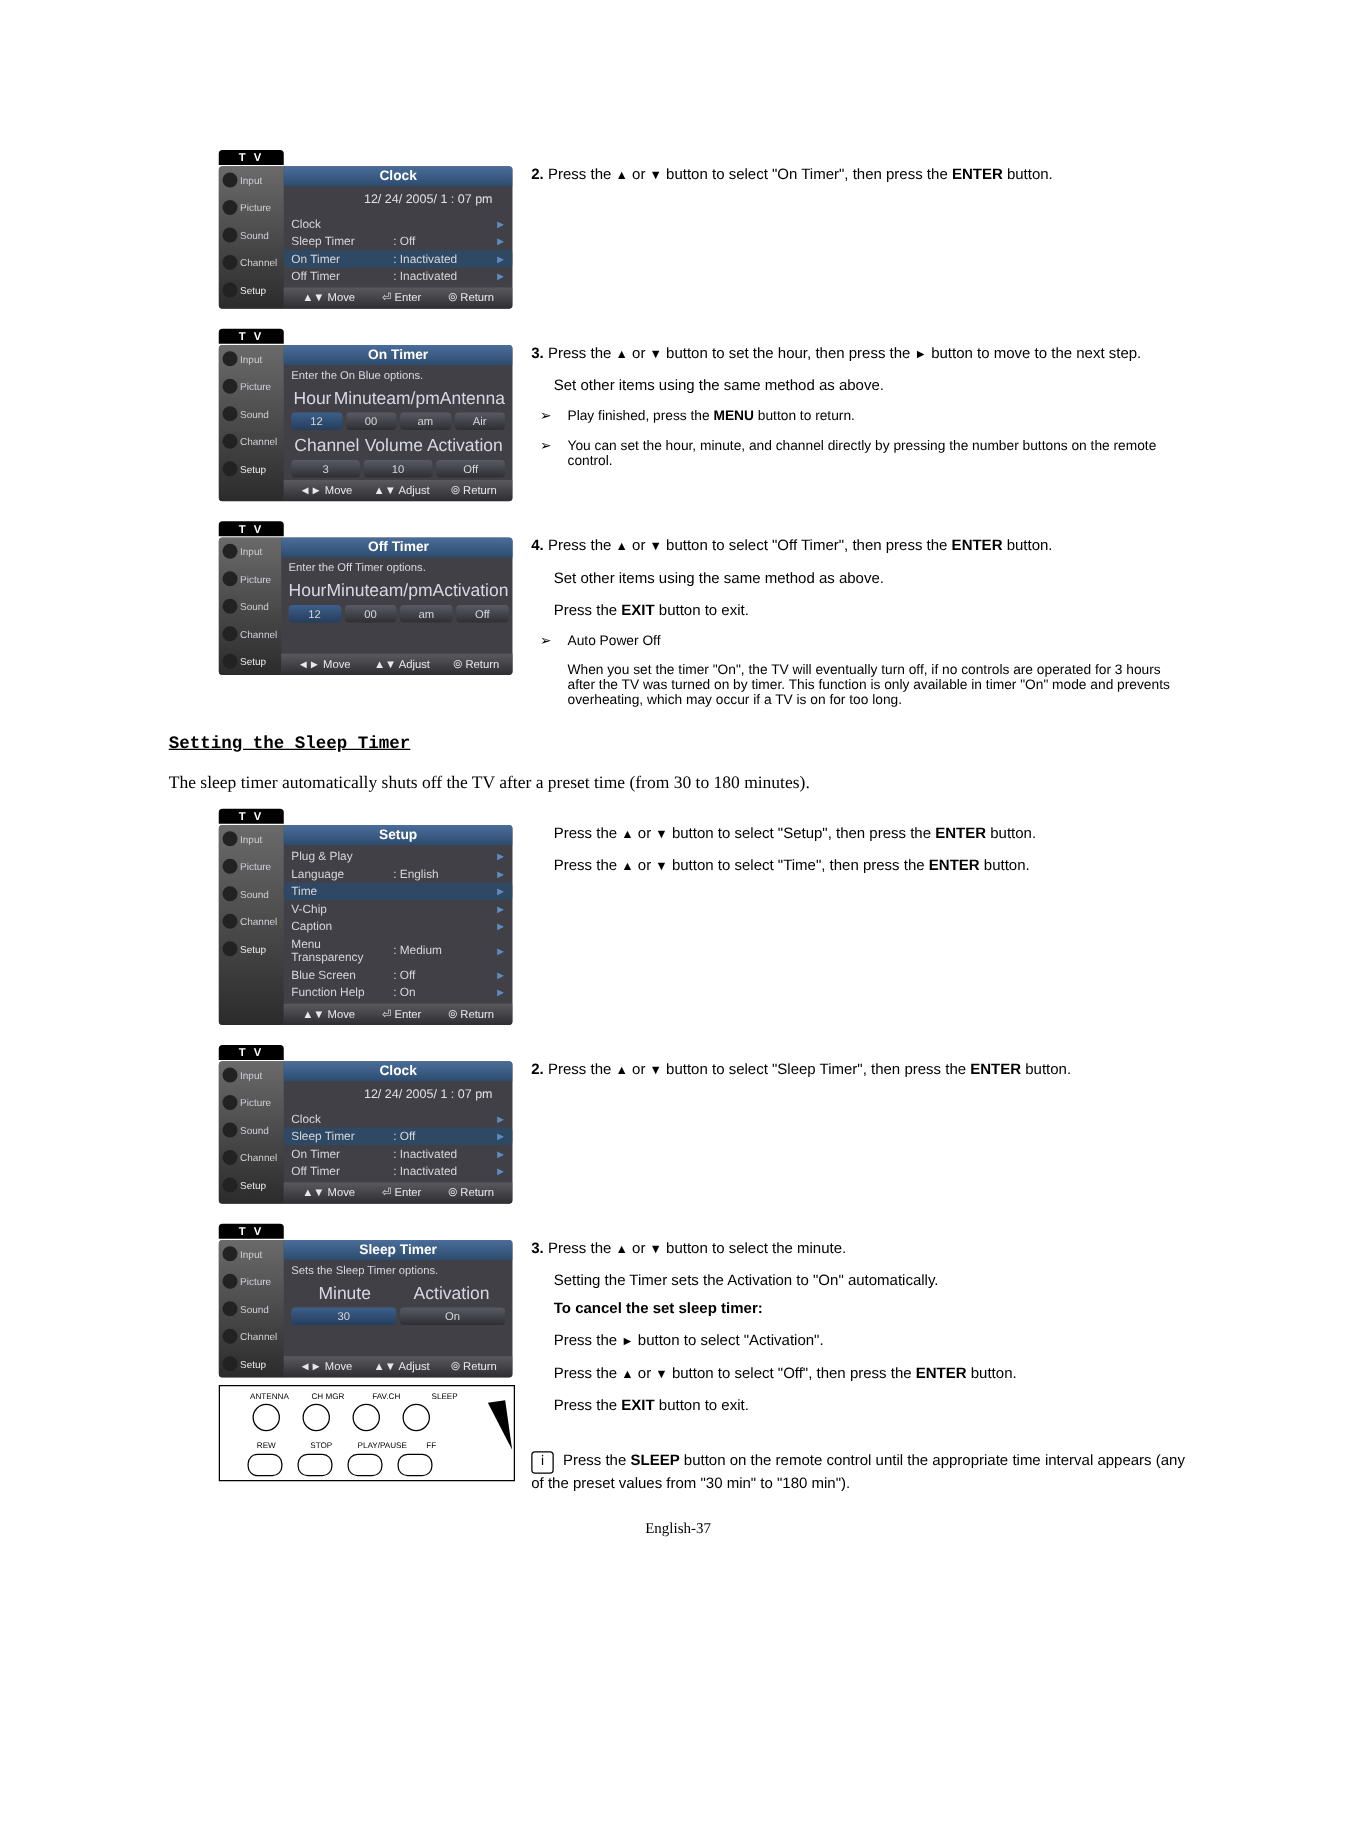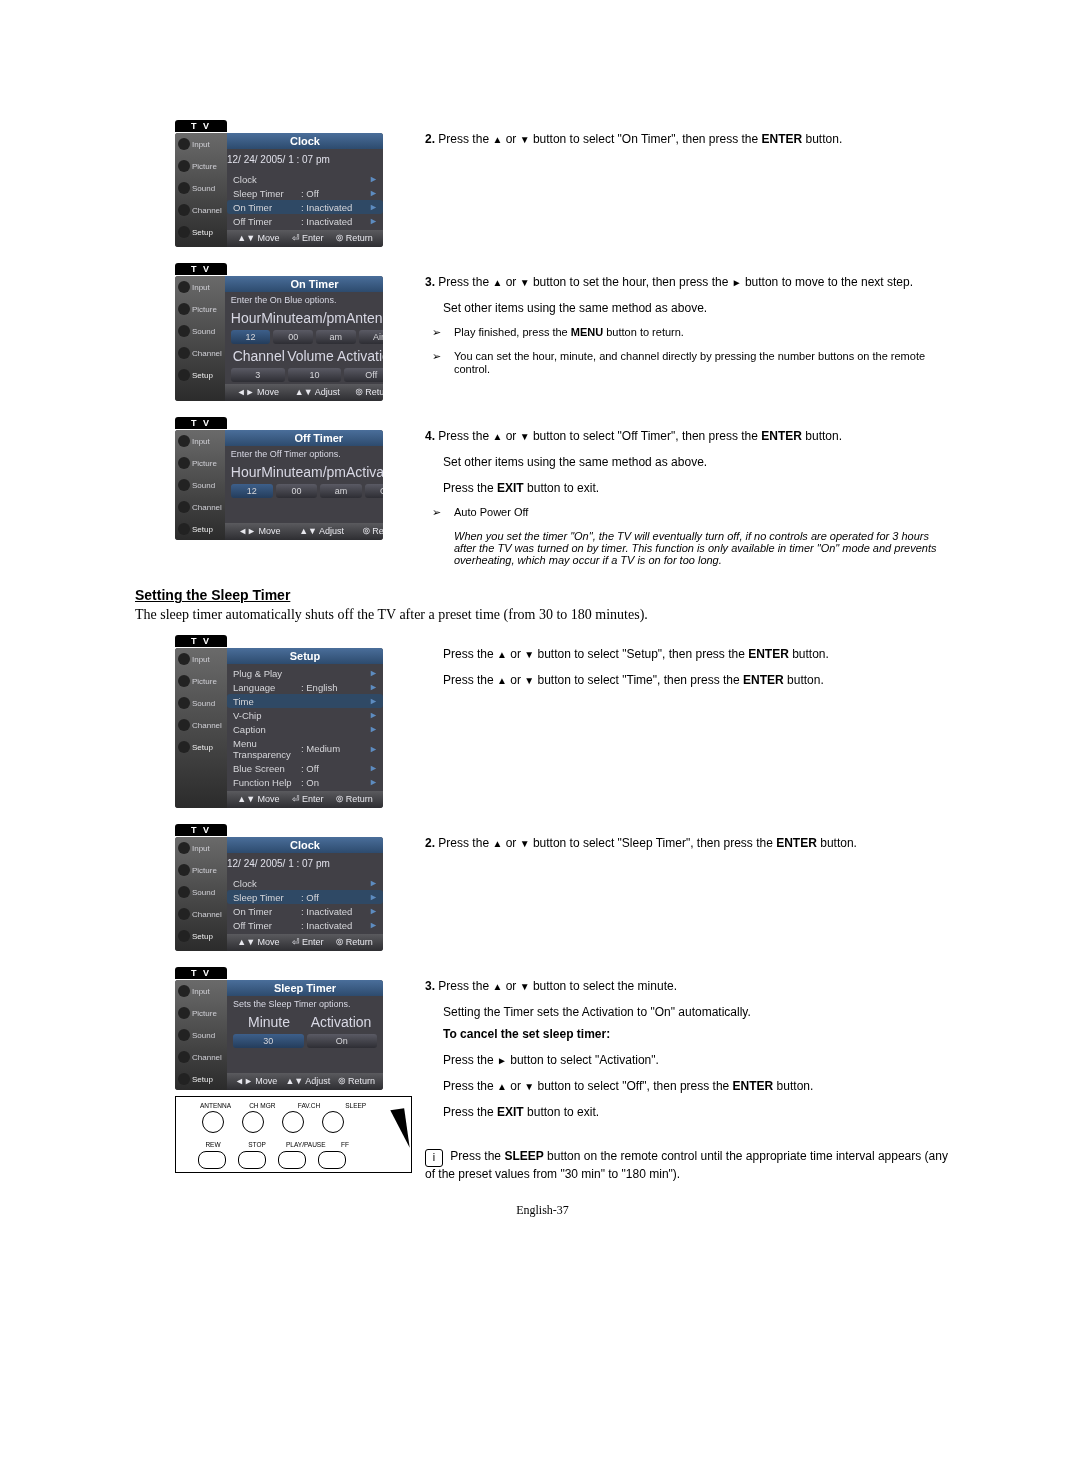--- a/index.html
+++ b/index.html
@@ -26,21 +26,21 @@
   .left-col {
     width: 240px;
     flex-shrink: 0;
     margin-left: 40px;
   }
   .right-col {
     flex: 1;
     padding-left: 10px;
   }
   .osd {
-    width: 208px;
+    width: 235px;
     background: #414046;
     border-radius: 3px;
     margin-bottom: 6px;
     font-size: 9.5px;
     color: #d6d6da;
     overflow: hidden;
   }
   .osd-tv-label {
     width: 52px;
     background: #000;
@@ -82,23 +82,23 @@
   }
   .osd-title {
     background: linear-gradient(to bottom,#4a6e9a,#2d4b6e);
     color: #fff;
     font-size: 11px;
     font-weight: bold;
     text-align: center;
     padding: 2px 0;
   }
   .osd-dt {
-    text-align: left;
+    text-align: right;
     color: #e0e0ea;
-    padding: 5px 0;
+    padding: 5px 16px;
     font-size: 10px;
   }
   .osd-help {
     color: #d8d8e4;
     padding: 3px 6px;
     font-size: 9px;
   }
   .osd-list {
     padding: 2px 0;
   }
@@ -131,25 +131,25 @@
   }
   .osd-footer span { white-space:nowrap; }
 
   .step-num { font-weight:bold; }
   .step-line { margin-bottom:2px; }
   .sub-note { font-size:11px; margin-left:18px; text-indent:-11px; padding-left:11px; }
   .sub-note .chev { display:inline-block; width:11px; }
   .tri { font-size:10px; vertical-align:baseline; }
   .bold { font-weight:bold; }
   .section-heading {
-    font-family: Liberation Sans, sans-serif;
+    font-family: Liberation Mono, monospace;
     font-weight:bold;
     text-decoration:underline;
     font-size:14px;
-    margin-bottom:4px;
+    margin-bottom:16px;
   }
   .section-intro {
     font-family: "Times New Roman", serif;
     font-size:14px;
     margin-bottom:12px;
   }
   .page-num {
     font-family:"Times New Roman",serif;
     font-size:12px;
     text-align:center;
@@ -384,21 +384,21 @@
     </div>
   </div>
   <div class="right-col">
     <p class="step-line">
       <span class="step-num">4.</span>
       <span>Press the </span><span class="tri">▲</span> or <span class="tri">▼</span><span> button to select "Off Timer", then press the </span><span class="bold">ENTER</span><span> button.</span>
     </p>
     <p class="step-line" style="margin-left:18px;">Set other items using the same method as above.</p>
     <p class="step-line" style="margin-left:18px;"><span>Press the </span><span class="bold">EXIT</span><span> button to exit.</span></p>
     <p class="sub-note" style="font-size:11px;"><span class="chev">➢</span><span>Auto Power Off</span></p>
-    <p style="font-size:11px;margin-left:29px;font-style:italic;">When you set the timer "On", the TV will eventually turn off, if no controls are operated for 3 hours after the TV was turned on by timer. This function is only available in timer "On" mode and prevents overheating, which may occur if a TV is on for too long.</p>
+    <p style="font-size:11px;margin-left:29px;">When you set the timer "On", the TV will eventually turn off, if no controls are operated for 3 hours after the TV was turned on by timer. This function is only available in timer "On" mode and prevents overheating, which may occur if a TV is on for too long.</p>
   </div>
 </div>
 
 <div class="section-heading">Setting the Sleep Timer</div>
 <div class="section-intro">The sleep timer automatically shuts off the TV after a preset time (from 30 to 180 minutes).</div>
 
 <div class="row">
   <div class="left-col">
     <div class="osd-tv-label">T V</div>
     <div class="osd">

